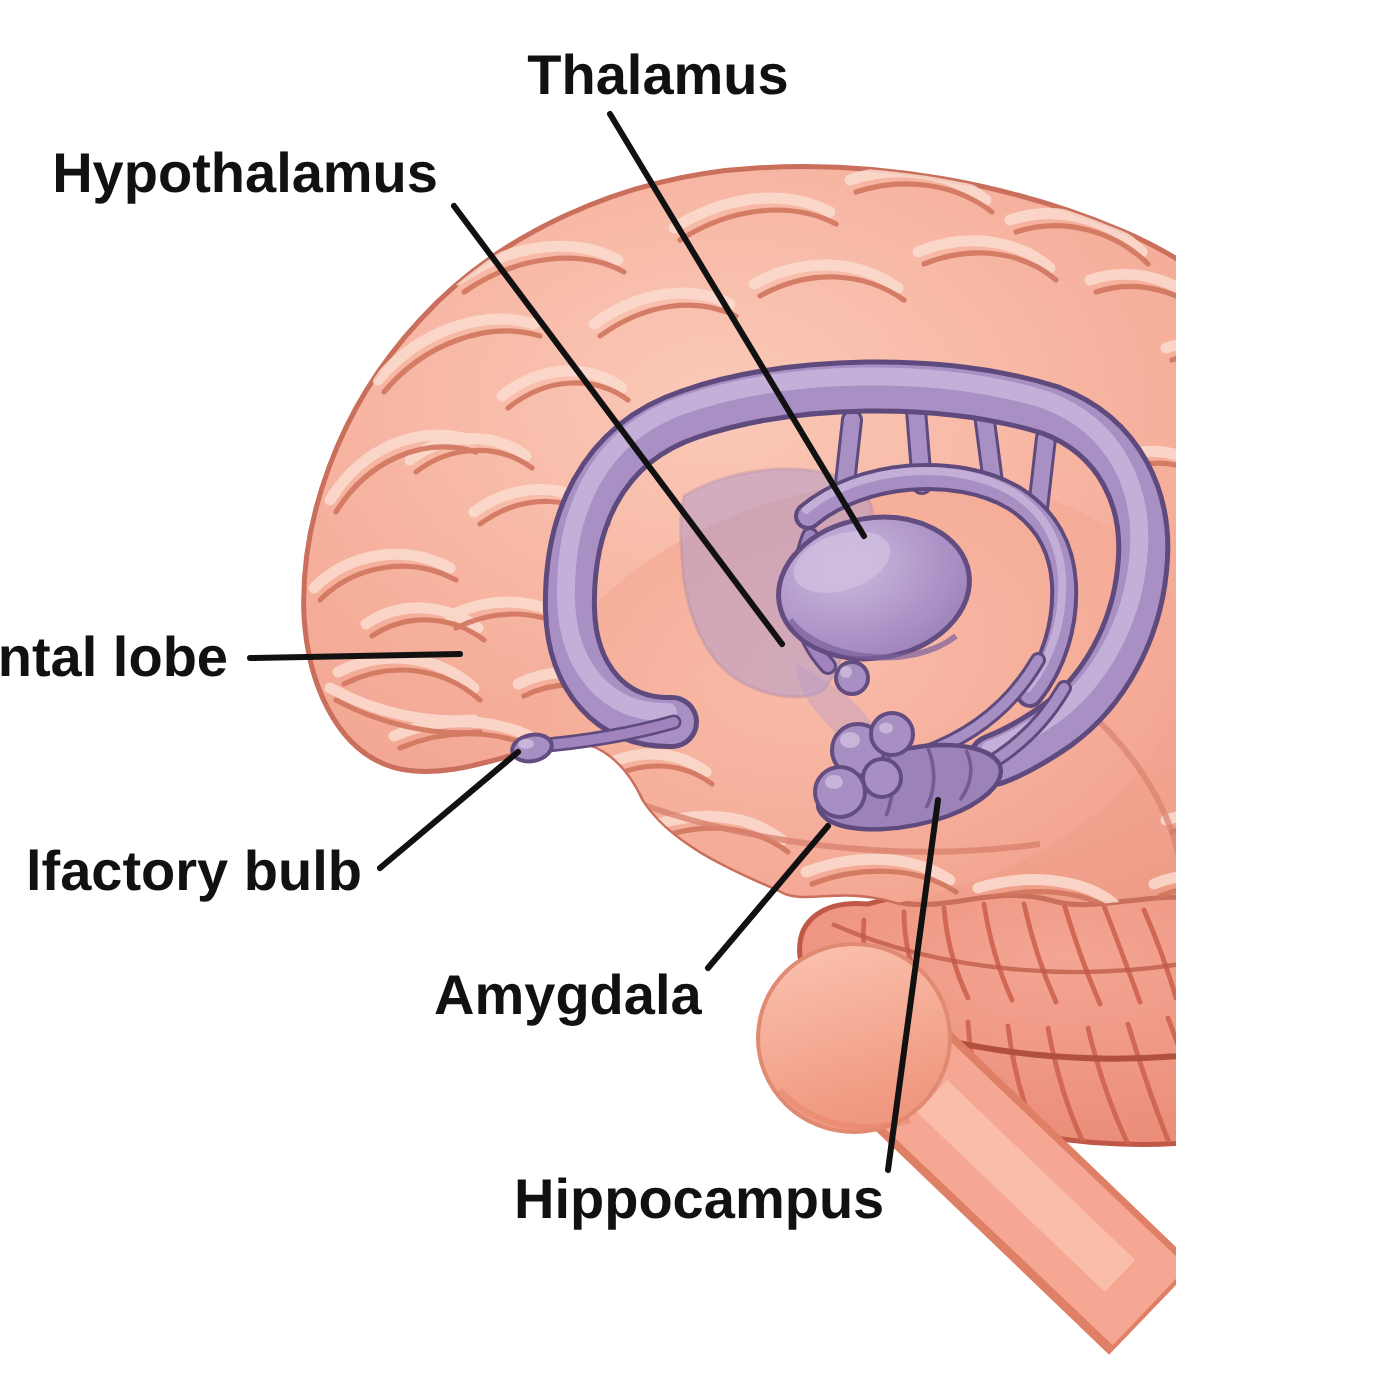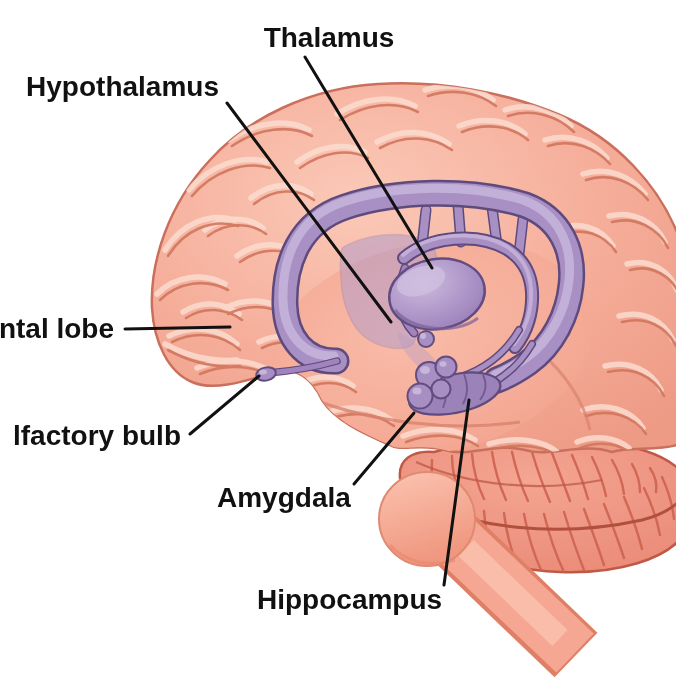--- a/index.html
+++ b/index.html
@@ -1,16 +1,16 @@
 <!DOCTYPE html>
 <html><head>
 <meta charset="utf-8">
 <style>
   html,body{margin:0;padding:0;background:#fff;}
-  .stage{position:relative;width:676px;height:700px;overflow:hidden;background:#fff;}
+  .stage{position:relative;width:588px;height:700px;overflow:hidden;background:#fff;}
   svg{display:block;}
   .lbl{font-family:"Liberation Sans",sans-serif;font-weight:700;font-size:28px;fill:#111;}
   .leader{stroke:#111;stroke-width:3;stroke-linecap:round;}
   .cortex-fill{fill:url(#gCortex);stroke:#ca6f5c;stroke-width:2.5;}
   .cereb-fill{fill:url(#gCereb);stroke:#bf5846;stroke-width:2.5;}
   .hl-set{fill:none;stroke:#fbdccf;stroke-width:5.5;stroke-linecap:round;opacity:.85;}
   .cr-set{fill:none;stroke:#d1765f;stroke-width:2.6;stroke-linecap:round;opacity:.9;}
   .cs-set{fill:none;stroke:#cf6553;stroke-width:2.4;stroke-linecap:round;opacity:.95;}
   .pb-out{fill:none;stroke:#5f4a7d;stroke-width:27;stroke-linecap:round;}
   .pb-mid{fill:none;stroke:#a88fc4;stroke-width:22;stroke-linecap:round;}

